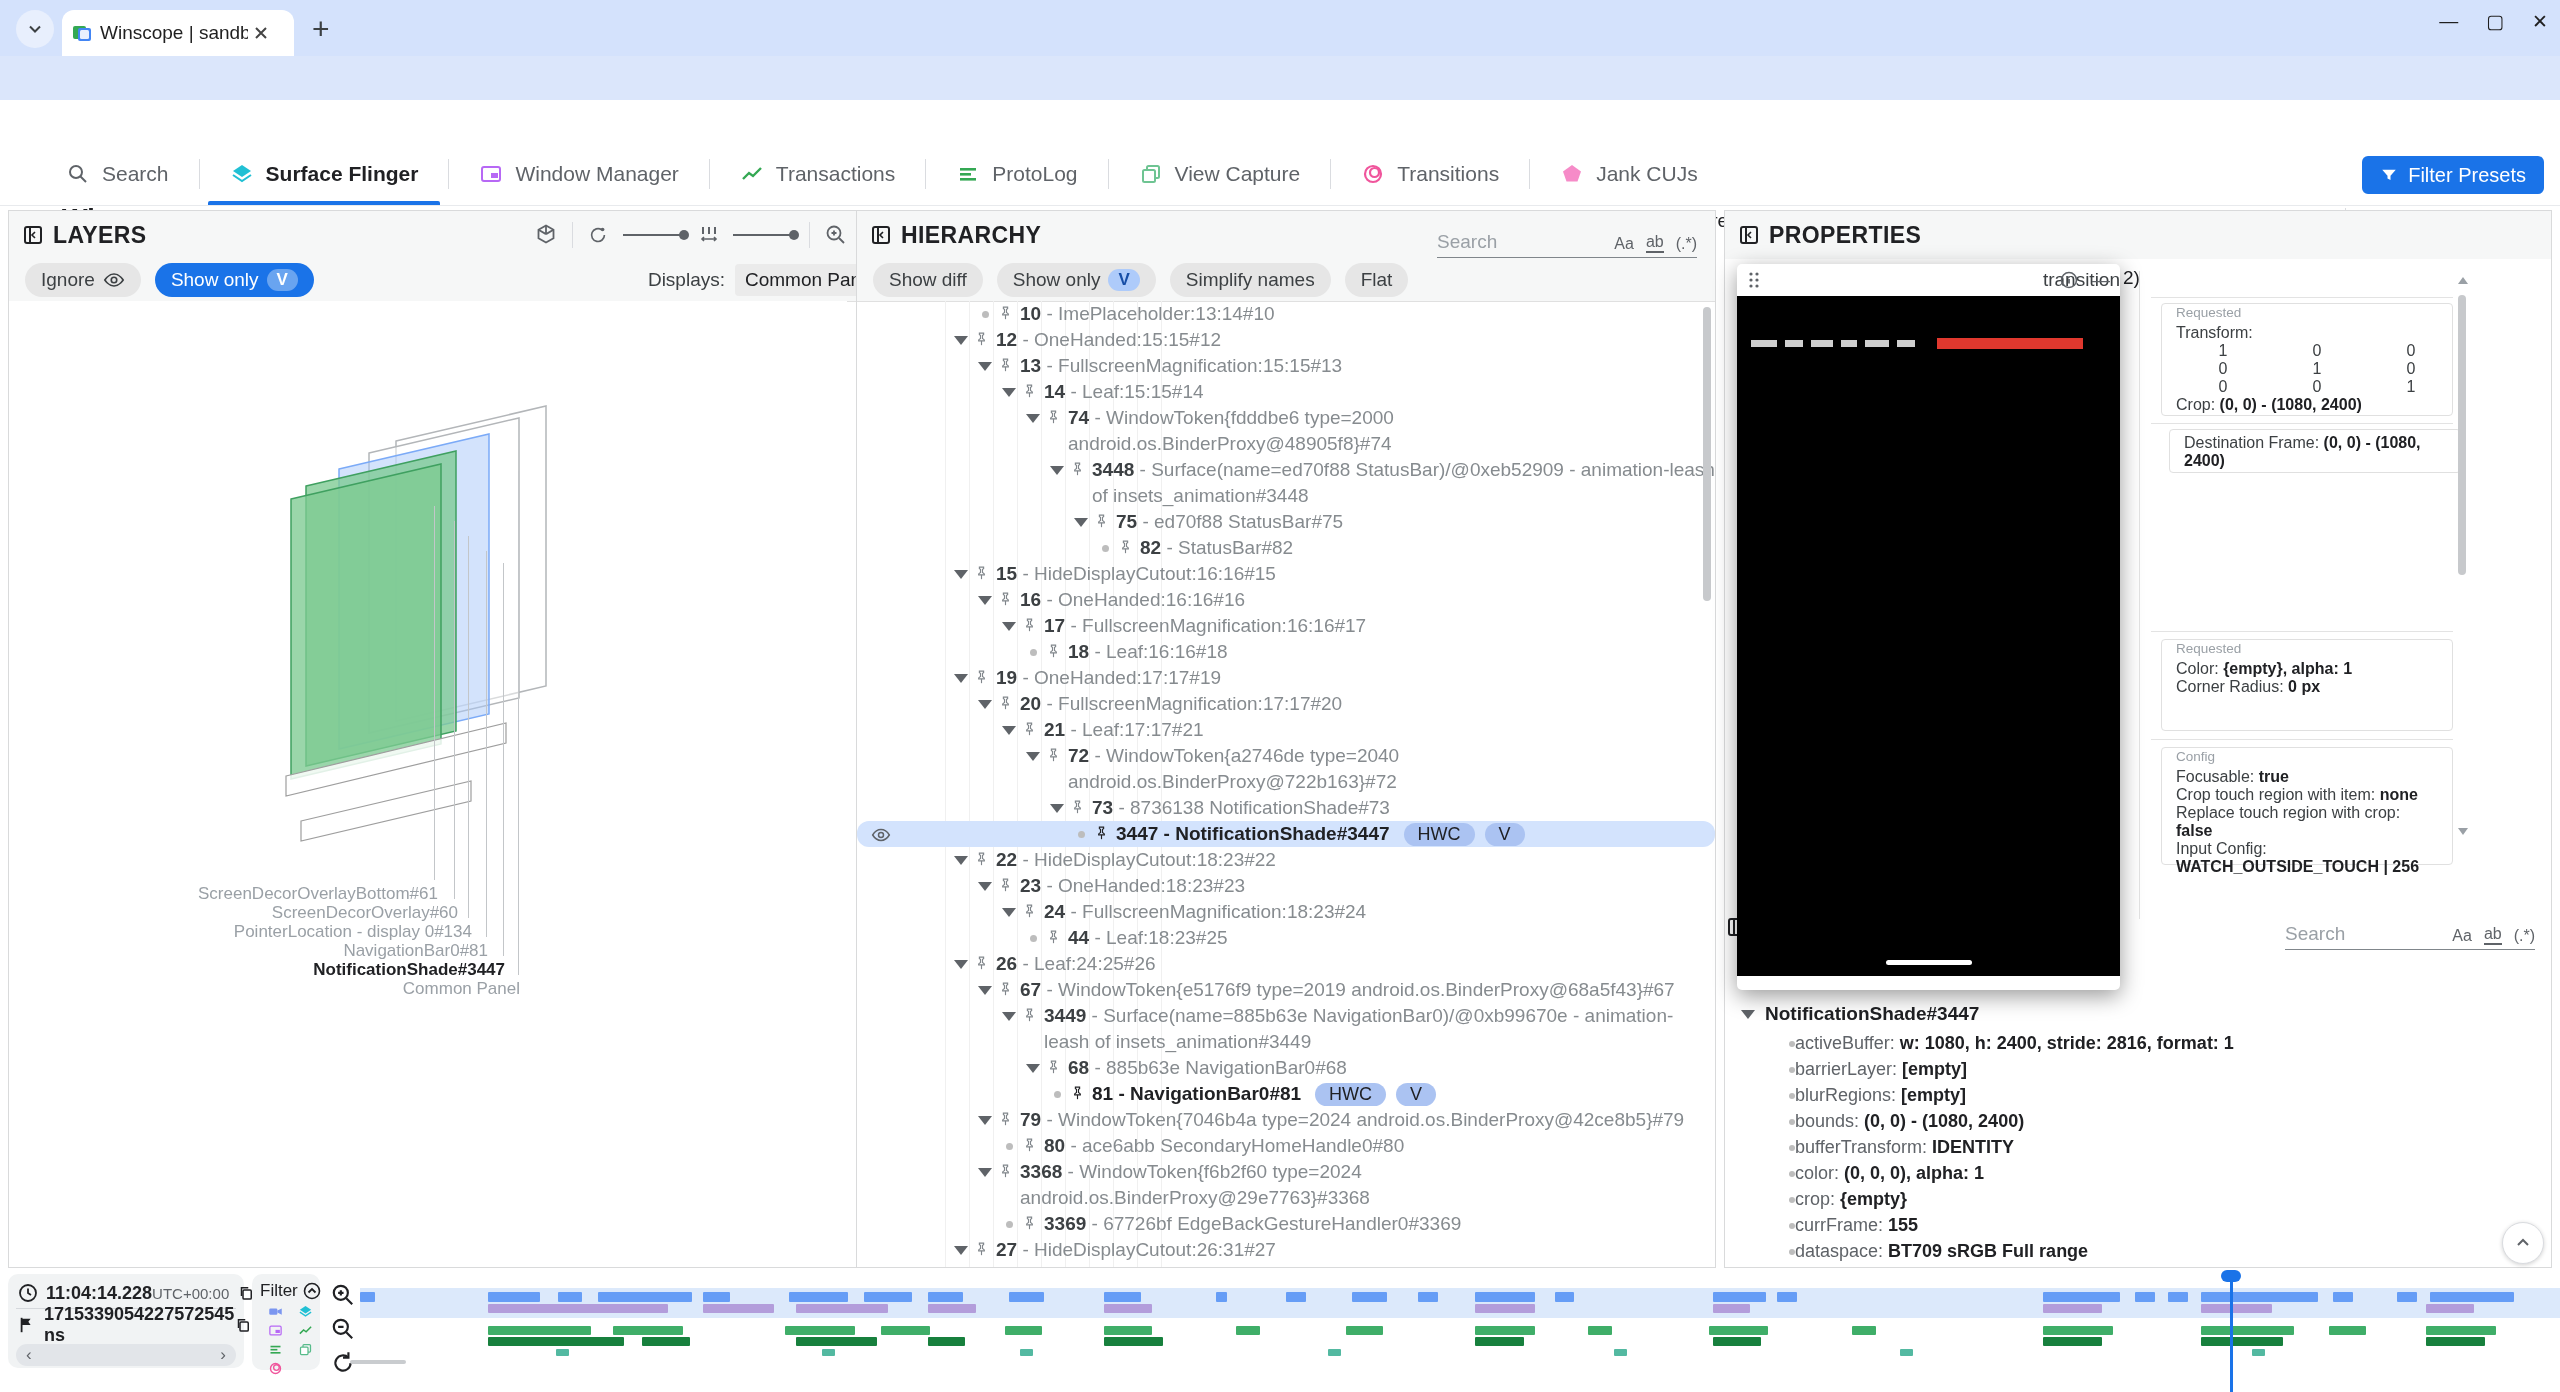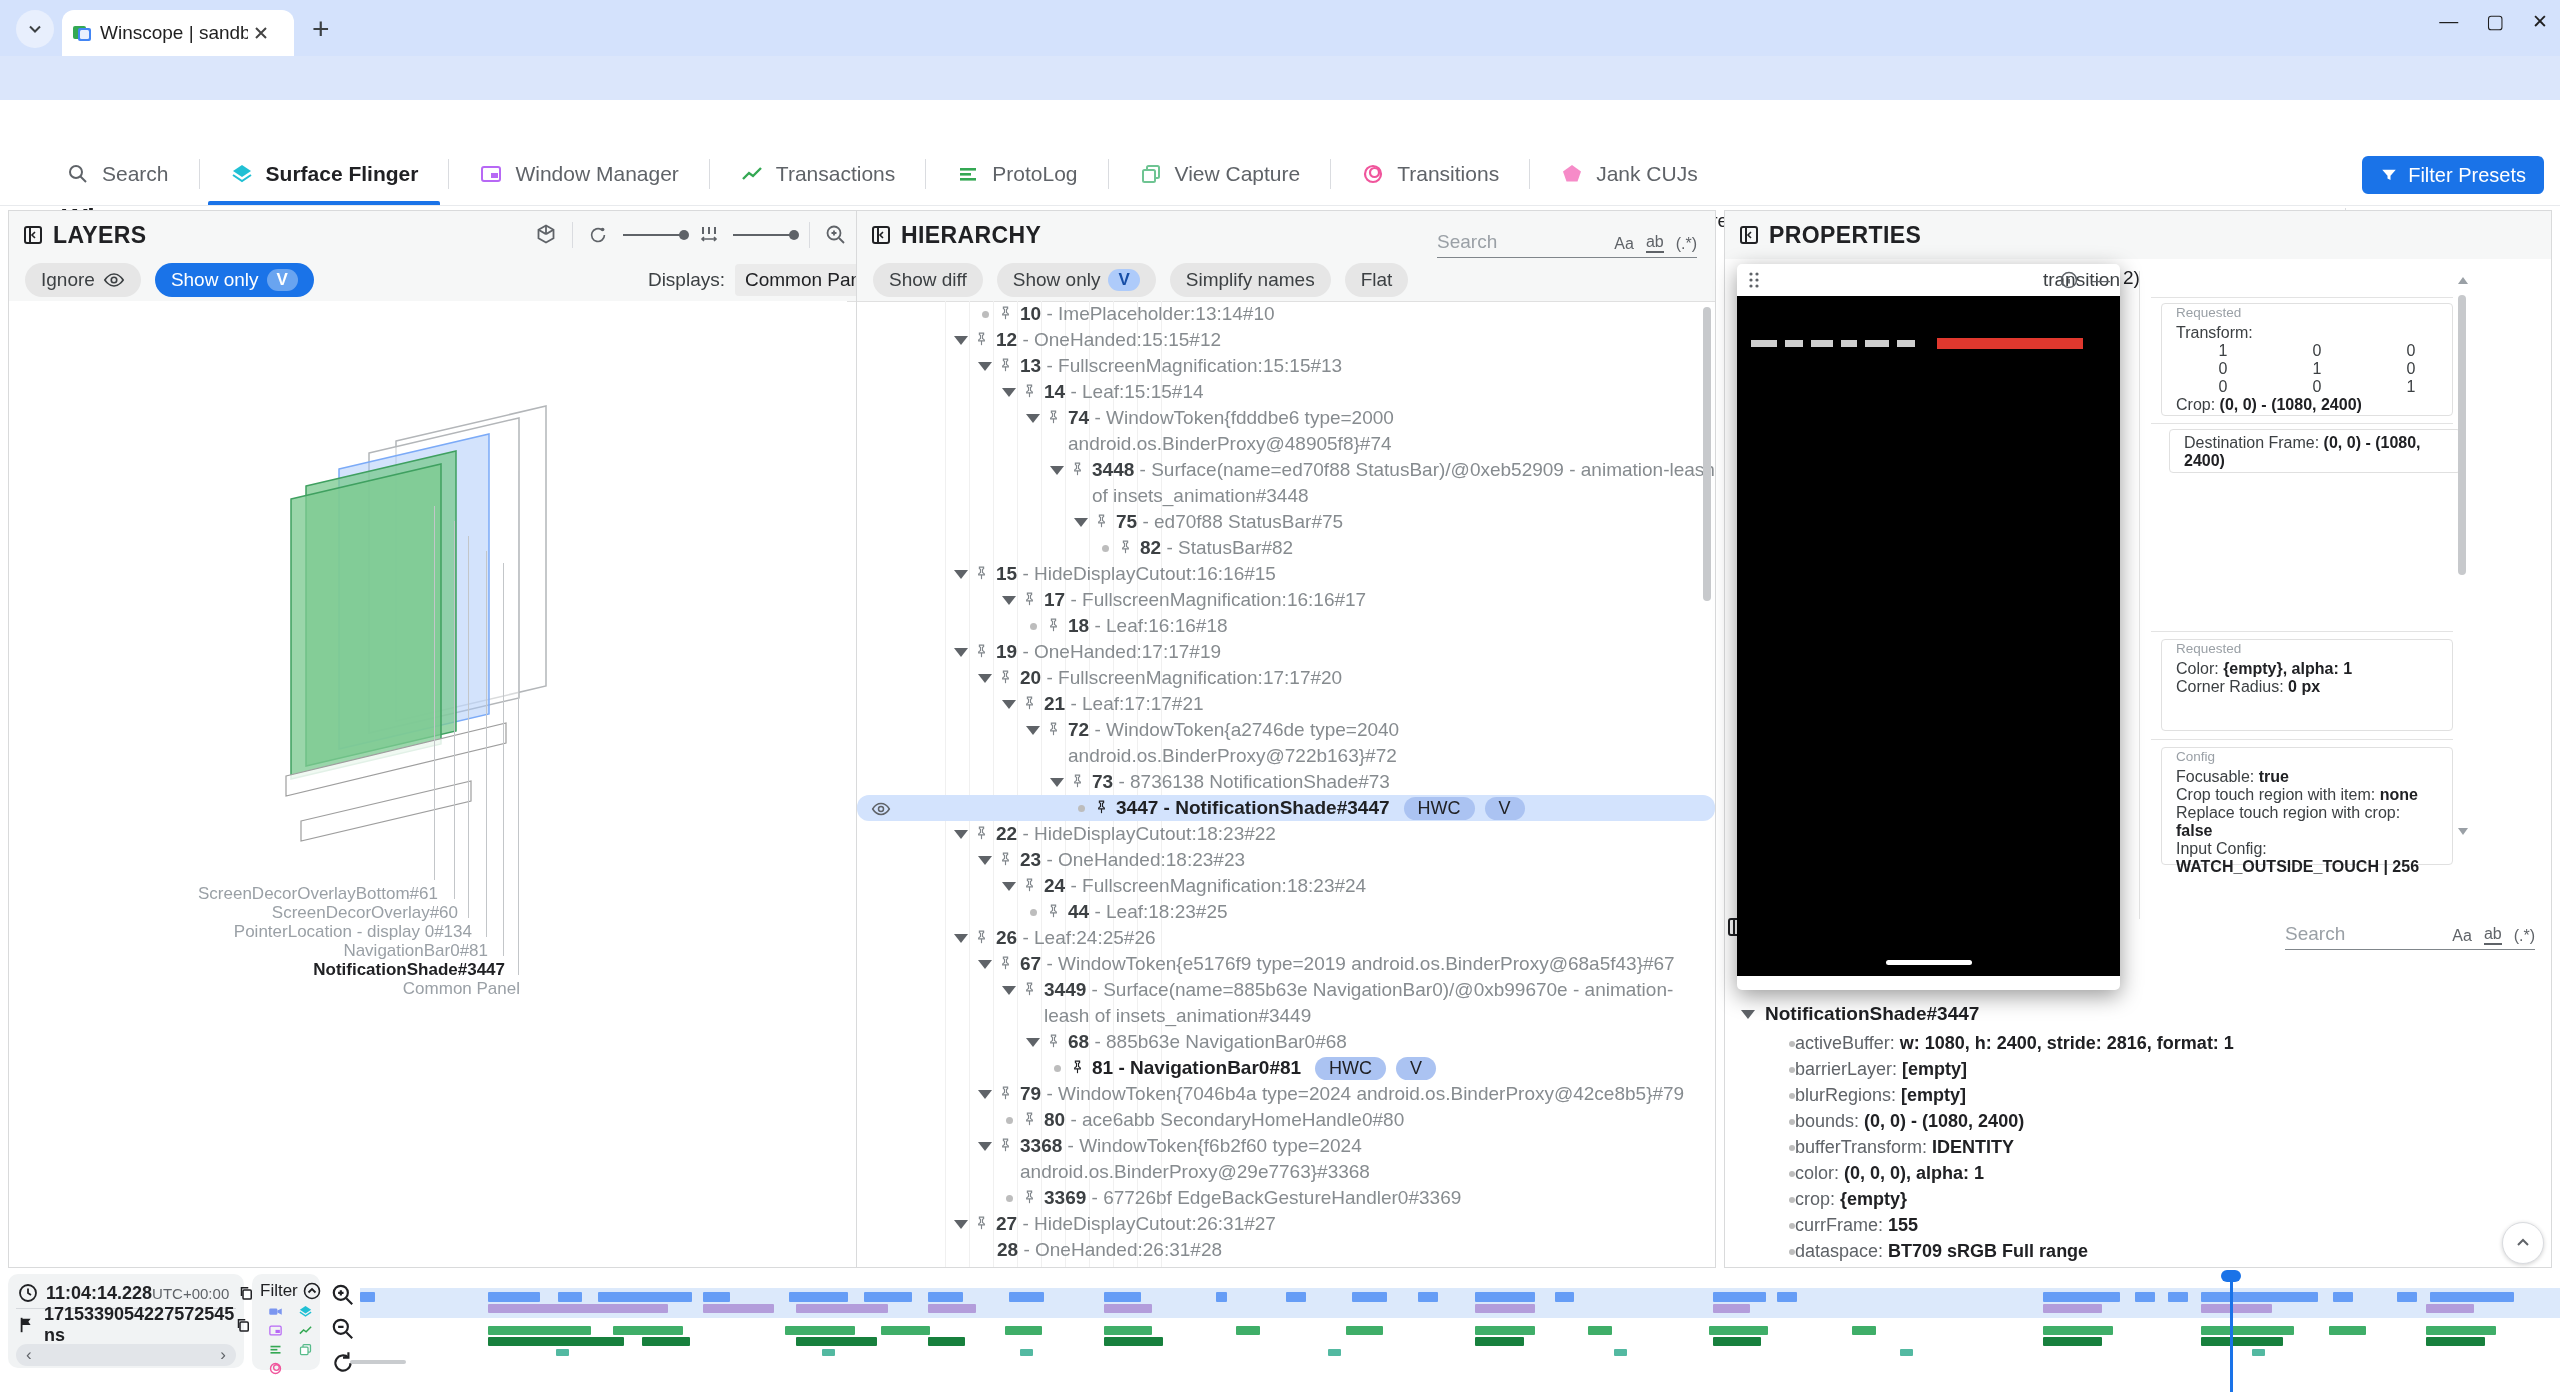--- a/index.html
+++ b/index.html
@@ -614,20 +614,32 @@
         <span class="tmark">
           <span class="arrow"></span>
         </span>
         <span class="tpin">
           <svg width="17" height="17" viewBox="0 0 24 24">
             <path d="M9 3h6v2.2l-1.6 1v4.2L16 12.6V14H8v-1.4l2.6-2.2V6.2L9 5.2z" fill="none" stroke="#80868b" stroke-width="1.6"></path>
             <line x1="12" y1="14" x2="12" y2="20" stroke="#80868b" stroke-width="1.6"></line>
           </svg>
         </span>
         <span class="tlabel"><span class="tnum">15</span><span class="ttxt"> - HideDisplayCutout:16:16#15</span></span>
+      </div>
+      <div class="trow" style="padding-left: 116px;">
+        <span class="tmark">
+          <span class="arrow"></span>
+        </span>
+        <span class="tpin">
+          <svg width="17" height="17" viewBox="0 0 24 24">
+            <path d="M9 3h6v2.2l-1.6 1v4.2L16 12.6V14H8v-1.4l2.6-2.2V6.2L9 5.2z" fill="none" stroke="#80868b" stroke-width="1.6"></path>
+            <line x1="12" y1="14" x2="12" y2="20" stroke="#80868b" stroke-width="1.6"></line>
+          </svg>
+        </span>
+        <span class="tlabel"><span class="tnum">16</span><span class="ttxt"> - OneHanded:16:16#16</span></span>
       </div>
       <div class="trow" style="padding-left: 140px;">
         <span class="tmark">
           <span class="arrow"></span>
         </span>
         <span class="tpin">
           <svg width="17" height="17" viewBox="0 0 24 24">
             <path d="M9 3h6v2.2l-1.6 1v4.2L16 12.6V14H8v-1.4l2.6-2.2V6.2L9 5.2z" fill="none" stroke="#80868b" stroke-width="1.6"></path>
             <line x1="12" y1="14" x2="12" y2="20" stroke="#80868b" stroke-width="1.6"></line>
           </svg>

